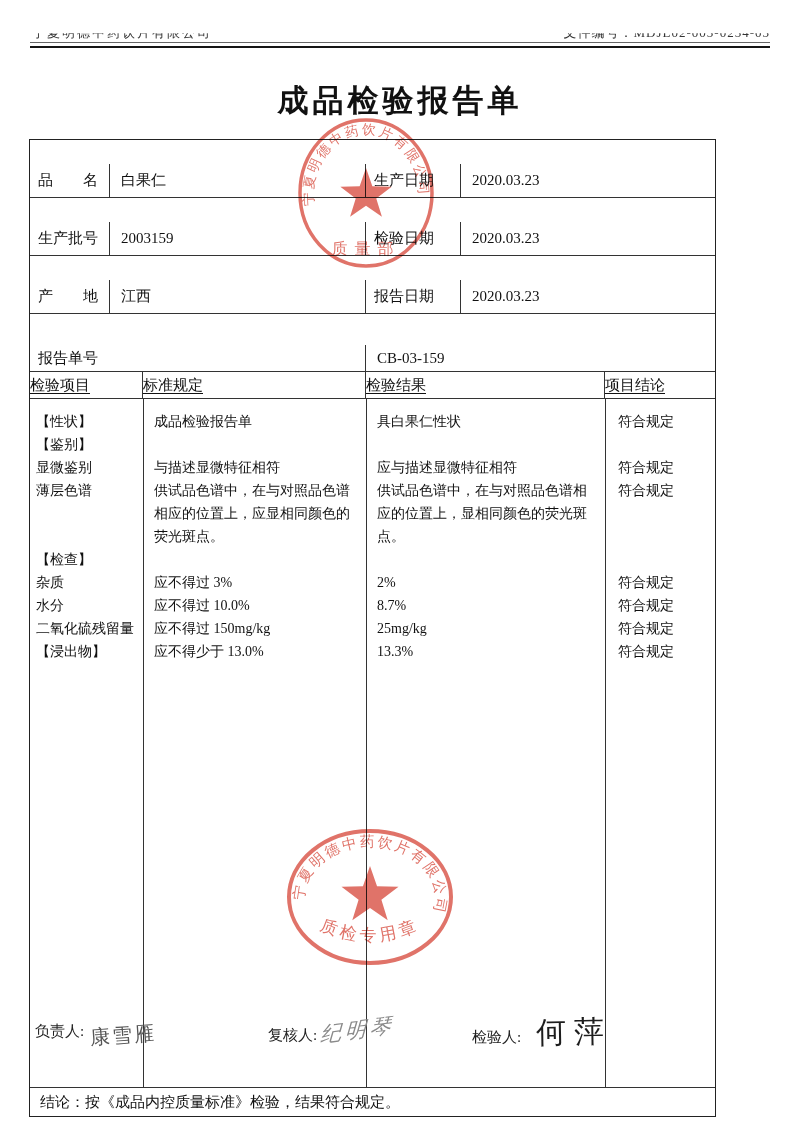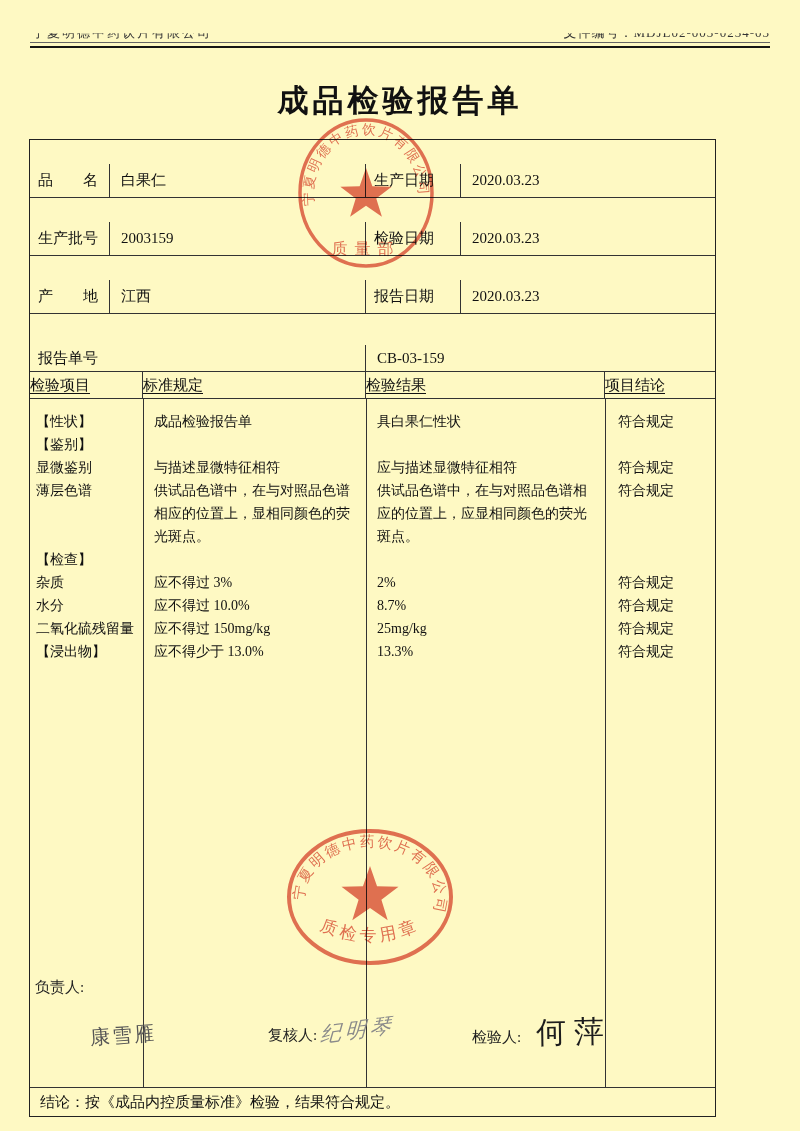--- a/index.html
+++ b/index.html
@@ -1,17 +1,17 @@
 <!DOCTYPE html>
 <html><head>
 <meta charset="utf-8">
 <style>
   html,body{margin:0;padding:0;background:#e8e8e8;}
   .page{
-    position:relative;width:800px;height:1131px;background:#fef9c3;
+    position:relative;width:800px;height:1131px;background:#ffffff;
     font-family:"Liberation Serif","DejaVu Serif",serif;color:#111;
     margin:0 auto;overflow:hidden;
   }
   
   .hdr-row{position:absolute;top:22px;left:32px;right:30px;height:20px;font-size:13px;color:#333;}
   .hdr-row .clip{display:inline-block;clip-path:inset(52% 0 0 0);}
   .hdr-left{position:absolute;left:0;bottom:0;letter-spacing:2px;}
   .hdr-right{position:absolute;right:0;bottom:0;letter-spacing:1px;}
   .hdr-rule{position:absolute;top:42px;left:30px;width:740px;height:3px;
     border-top:1px solid #666;border-bottom:2px solid #151515;}
@@ -116,22 +116,22 @@
         <div class="ic c3">符合规定</div>
         <div class="ic c0">【鉴别】</div>
         <div class="ic c1"></div>
         <div class="ic c2"></div>
         <div class="ic c3"></div>
         <div class="ic c0">显微鉴别</div>
         <div class="ic c2">与描述显微特征相符</div>
         <div class="ic c1">应与描述显微特征相符</div>
         <div class="ic c3">符合规定</div>
         <div class="ic c0">薄层色谱</div>
+        <div class="ic c1">供试品色谱中，在与对照品色谱相应的位置上，应显相同颜色的荧光斑点。</div>
         <div class="ic c2">供试品色谱中，在与对照品色谱相应的位置上，显相同颜色的荧光斑点。</div>
-        <div class="ic c1">供试品色谱中，在与对照品色谱相应的位置上，应显相同颜色的荧光斑点。</div>
         <div class="ic c3">符合规定</div>
         <div class="ic c0">【检查】</div>
         <div class="ic c1"></div>
         <div class="ic c2"></div>
         <div class="ic c3"></div>
         <div class="ic c0">杂质</div>
         <div class="ic c1">应不得过 3%</div>
         <div class="ic c2">2%</div>
         <div class="ic c3">符合规定</div>
         <div class="ic c0">水分</div>
@@ -144,21 +144,21 @@
         <div class="ic c3">符合规定</div>
         <div class="ic c0">【浸出物】</div>
         <div class="ic c1">应不得少于 13.0%</div>
         <div class="ic c2">13.3%</div>
         <div class="ic c3">符合规定</div>
       </div>
 
     <div class="conclusion-row">结论：按《成品内控质量标准》检验，结果符合规定。</div>
   </div>
 
-  <div class="sig-label" style="left:35px;top:978px;">负责人:</div>
+  <div class="sig-label" style="left:35px;top:1022px;">负责人:</div>
   <div class="sig-name sig-owner">康雪雁</div>
   <div class="sig-label" style="left:268px;top:1026px;">复核人:</div>
   <div class="sig-name sig-reviewer">纪明琴</div>
   <div class="sig-label" style="left:472px;top:1028px;">检验人:</div>
   <div class="sig-name sig-inspector">何萍</div>
 
   <svg class="stamp stamp-top" width="150" height="160" viewBox="0 0 150 160">
     <g fill="#d85043">
       <ellipse cx="74" cy="78" rx="66" ry="73" fill="none" stroke="#d85043" stroke-width="3.5"></ellipse>
       <defs>

